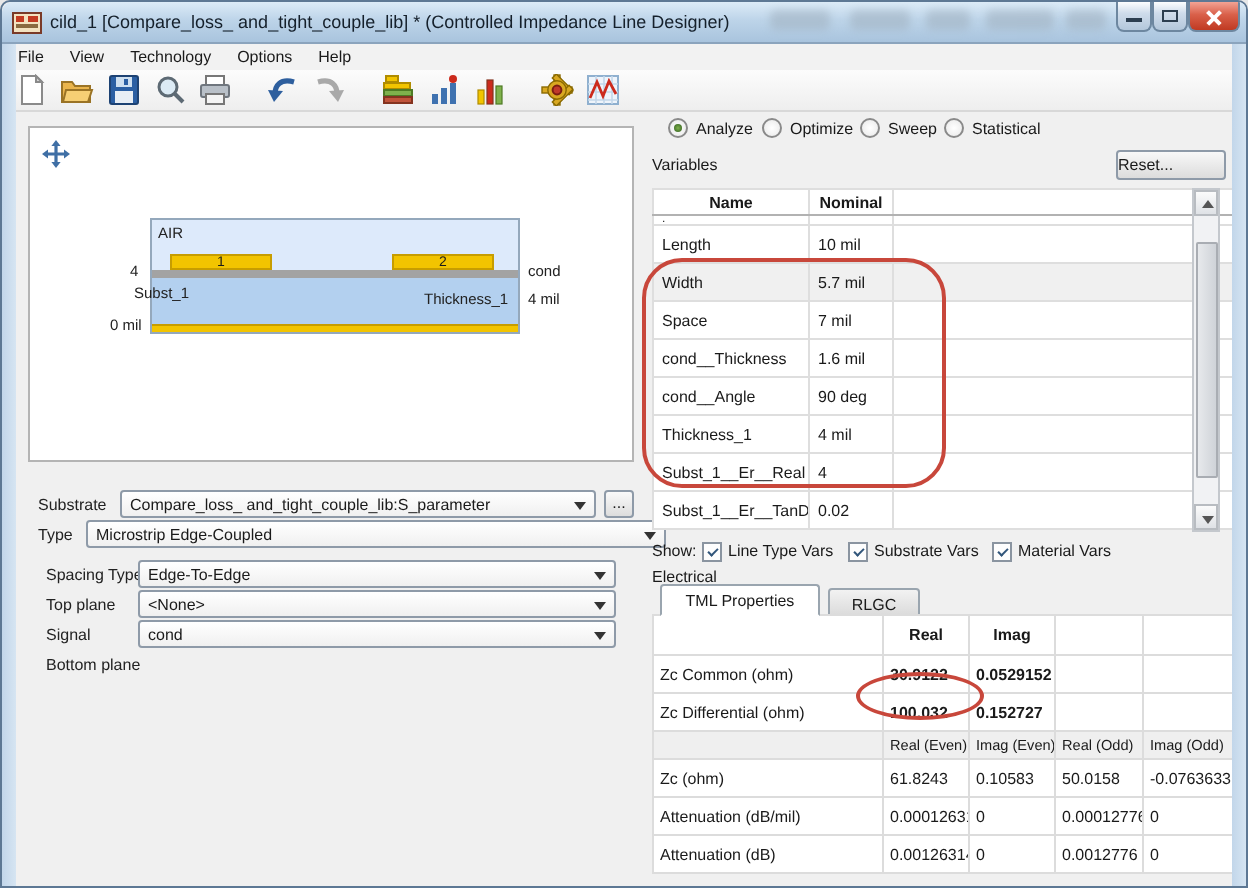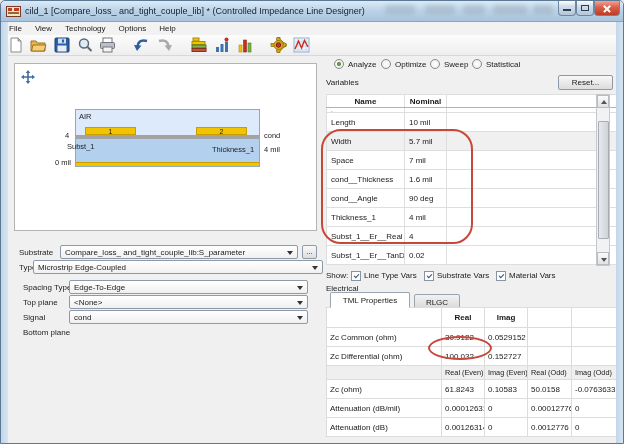--- a/index.html
+++ b/index.html
@@ -58,21 +58,21 @@
   
   #right-pane { position:absolute; left:325px; top:55px; width:292px; height:389px; overflow:hidden; }
   .radio { position:absolute; top:3px; width:10px; height:10px; border:1px solid #8a8a8a; border-radius:50%;
            background:radial-gradient(#ffffff,#e8e8e8); }
   .radio.sel::after { content:""; position:absolute; left:2px; top:2px; width:4px; height:4px; border-radius:50%;
            background:radial-gradient(#7fb14c,#2f5d1e); }
   .rlabel { position:absolute; top:4px; }
 
   #reset-btn { position:absolute; left:232px; top:19px; width:55px; height:15px;
                background:linear-gradient(#f8f8f8,#dcdcdc); border:1px solid #8e9aa8; border-radius:2px;
-               text-align:center; line-height:13px; }
+               line-height:13px; }
 
   table { border-collapse:collapse; table-layout:fixed; background:#fff; }
   td,th { overflow:hidden; white-space:nowrap; font-weight:normal; }
 
   #vars-table { position:absolute; left:0; top:38px; width:291px; border:1px solid #9aa5af; }
   #vars-table td, #vars-table th { border:1px solid #dedede; padding:0 4px; height:19px; font-size:8px; text-align:left; }
   #vars-table th { height:13px; text-align:center; font-weight:bold; border-bottom:1px solid #b2b2b2; }
   #vars-table tr.partial td { height:5px; font-size:6px; line-height:4px; }
   #vars-table tr.hl td { background:#f0f0f0; }
 
@@ -89,21 +89,21 @@
   
   .tab { position:absolute; top:0; height:16px; border:1px solid #9aa5af; border-radius:2px 2px 0 0;
          text-align:center; line-height:15px; }
   .tab.active { background:#fff; border-bottom:1px solid #fff; z-index:5; }
   .tab.inactive { background:linear-gradient(#f2f2f2,#dcdcdc); top:2px; height:14px; }
 
   #elec-table { position:absolute; left:0; top:251px; width:291px; border:1px solid #9aa5af; }
   #elec-table td { border:1px solid #dcdcdc; padding:0 3px; height:19px; font-size:8px; text-align:left; }
   #elec-table tr.h1 td { height:20px; font-weight:bold; text-align:center; }
   #elec-table tr.h2 td { height:14px; background:#efefef; font-size:7.3px; text-align:left; }
-  #elec-table td.b { font-weight:normal; }
+  #elec-table td.b { font-weight:bold; }
 
   
   .red-oval { position:absolute; border:2.5px solid #c8473b; z-index:60; pointer-events:none; }
 </style>
 </head>
 <body>
 
 <div id="window">
 
   <div id="titlebar">
@@ -265,21 +265,21 @@
   </div>
 
   <span class="field-label" style="left:18px;top:247px">Substrate</span>
   <div class="combo" style="left:59px;top:244px;width:238px">
     <span>Compare_loss_ and_tight_couple_lib:S_parameter</span>
       <span class="combo-arrow"></span>
   </div>
   <div class="mini-btn" style="left:301px;top:244px;width:15px">...</div>
 
   <span class="field-label" style="left:18px;top:262px">Type</span>
-  <div class="combo" style="left:32px;top:259px;width:290px">
+  <div class="combo" style="left:42px;top:259px;width:290px">
     <span>Microstrip Edge-Coupled</span>
       <span class="combo-arrow"></span>
   </div>
 
   <span class="field-label" style="left:22px;top:282px">Spacing Type</span>
   <div class="combo" style="left:68px;top:279px;width:239px">
     <span>Edge-To-Edge</span>
       <span class="combo-arrow"></span>
   </div>
 

